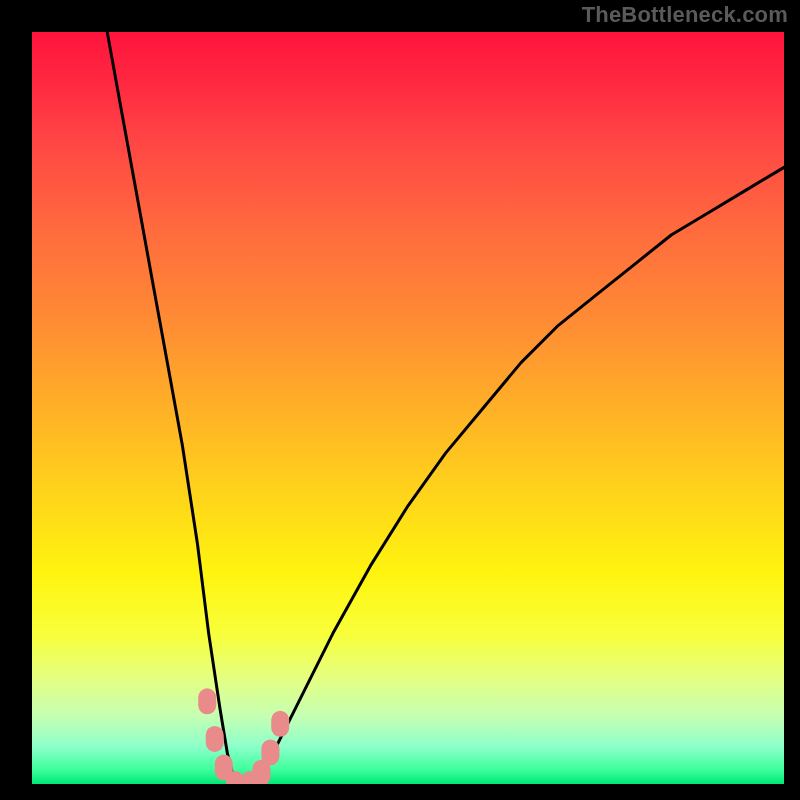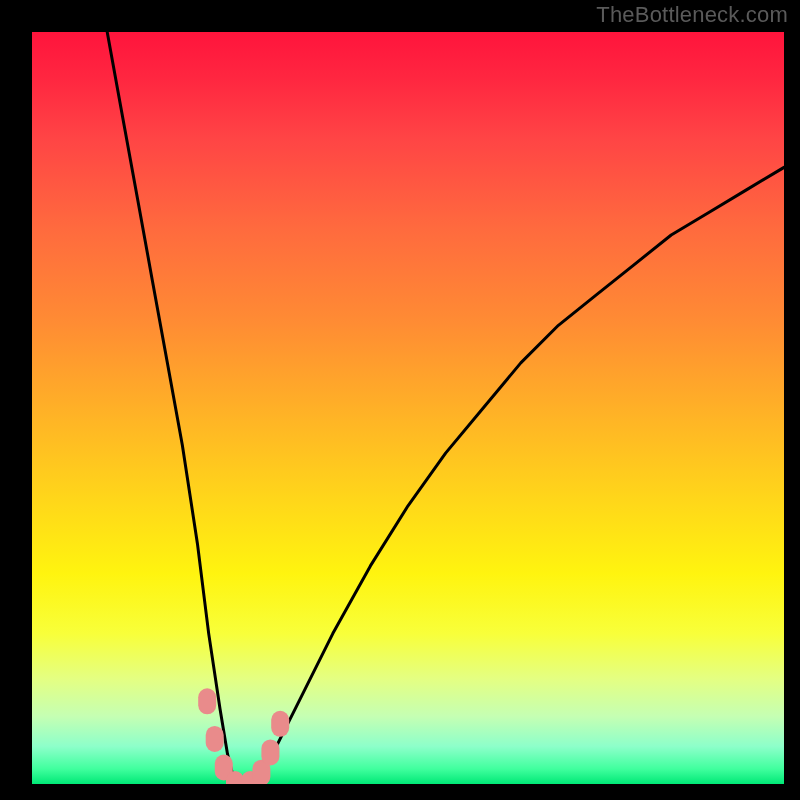--- a/index.html
+++ b/index.html
@@ -18,21 +18,21 @@
     width: 800px;
     height: 800px;
     background: #000;
   }
   .watermark {
     position: absolute;
     top: 2px;
     right: 12px;
     color: #5a5a5a;
     font-size: 22px;
-    font-weight: 400;
+    font-weight: 700;
     letter-spacing: 0.2px;
     z-index: 20;
   }
   .plot {
     position: absolute;
     left: 32px;
     top: 32px;
     width: 752px;
     height: 752px;
     overflow: hidden;

